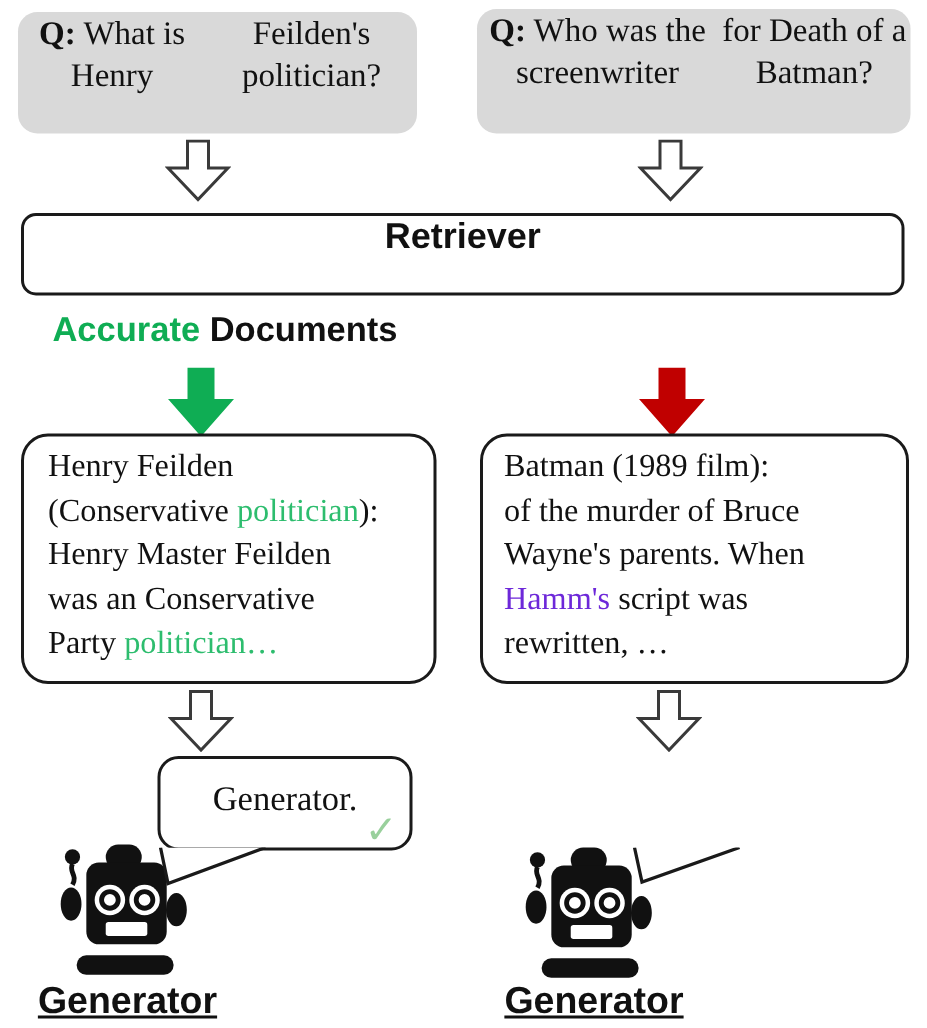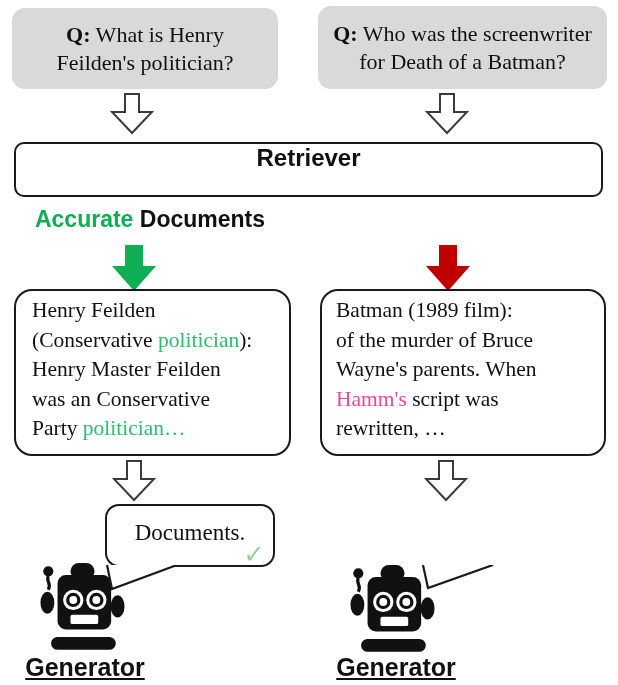--- a/index.html
+++ b/index.html
@@ -8,21 +8,21 @@
     width:618px;height:685px;
     background:#ffffff;
     font-family:"Liberation Serif","DejaVu Serif",serif;
     overflow:hidden;
   }
   
   .qbox{
     position:absolute;
     background:#d9d9d9;
     border-radius:13px;
-    display:flex;flex-direction:column;justify-content:center;
+    display:flex;flex-direction:row;justify-content:center;
     text-align:center;
     font-size:22px;line-height:28px;color:#111;
   }
   .qbox .qline{white-space:pre-wrap;}
   .qprefix{font-weight:bold;}
   #qbox-left{left:12px;top:8px;width:266px;height:81px;}
   #qbox-right{left:318px;top:6px;width:289px;height:83px;}
   
   .harrow{position:absolute;width:44px;height:42px;}
   #harrow-q-left{left:110px;top:93px;}
@@ -57,21 +57,21 @@
     position:absolute;top:289px;height:167px;
     background:#fff;border:2.5px solid #1a1a1a;border-radius:18px;
     box-sizing:border-box;
     font-size:21.5px;line-height:29.5px;color:#111;
     padding:5px 8px 0 16px;
   }
   #docbox-left{left:14px;width:277px;}
   #docbox-right{left:320px;width:286px;padding-left:14px;}
   .docline{white-space:pre-wrap;}
   .doc-green{color:#2dbd6e;}
-  .doc-red{color:#ec4899;}
+  .doc-red{color:#6d28d9;}
   
   .bubble{
     position:absolute;background:#fff;border:2px solid #1a1a1a;border-radius:14px;
     box-sizing:border-box;display:flex;align-items:center;justify-content:center;
     font-size:23px;color:#111;
   }
   #bubble-left{left:105px;top:504px;width:170px;height:63px;padding-bottom:6px;}
   #bubble-right{left:422px;top:509px;width:121px;height:58px;padding-bottom:4px;}
   .mark{
     position:absolute;right:8px;bottom:-2px;
@@ -145,21 +145,21 @@
   </div>
 
   <svg class="harrow" id="harrow-doc-left" viewBox="0 0 44 42">
     <polygon points="15,1 29,1 29,19 42,19 22,40 2,19 15,19" fill="#ffffff" stroke="#3a3a3a" stroke-width="2"></polygon>
   </svg>
   <svg class="harrow" id="harrow-doc-right" viewBox="0 0 44 42">
     <polygon points="15,1 29,1 29,19 42,19 22,40 2,19 15,19" fill="#ffffff" stroke="#3a3a3a" stroke-width="2"></polygon>
   </svg>
 
   <div class="bubble" id="bubble-left">
-    <span>Documents.</span>
+    <span>Generator.</span>
     <span class="mark mark-check">✓</span>
   </div>
 
   <svg class="tail" id="tail-left" width="80" height="27" viewBox="0 0 80 27">
     <path d="M75 0 L10 24 L5 0" fill="#ffffff" stroke="#1a1a1a" stroke-width="2.2"></path>
   </svg>
   <svg class="tail" id="tail-right" width="78" height="26" viewBox="0 0 78 26">
     <path d="M74 0 L9 23 L4 0" fill="#ffffff" stroke="#1a1a1a" stroke-width="2.2"></path>
   </svg>
 

